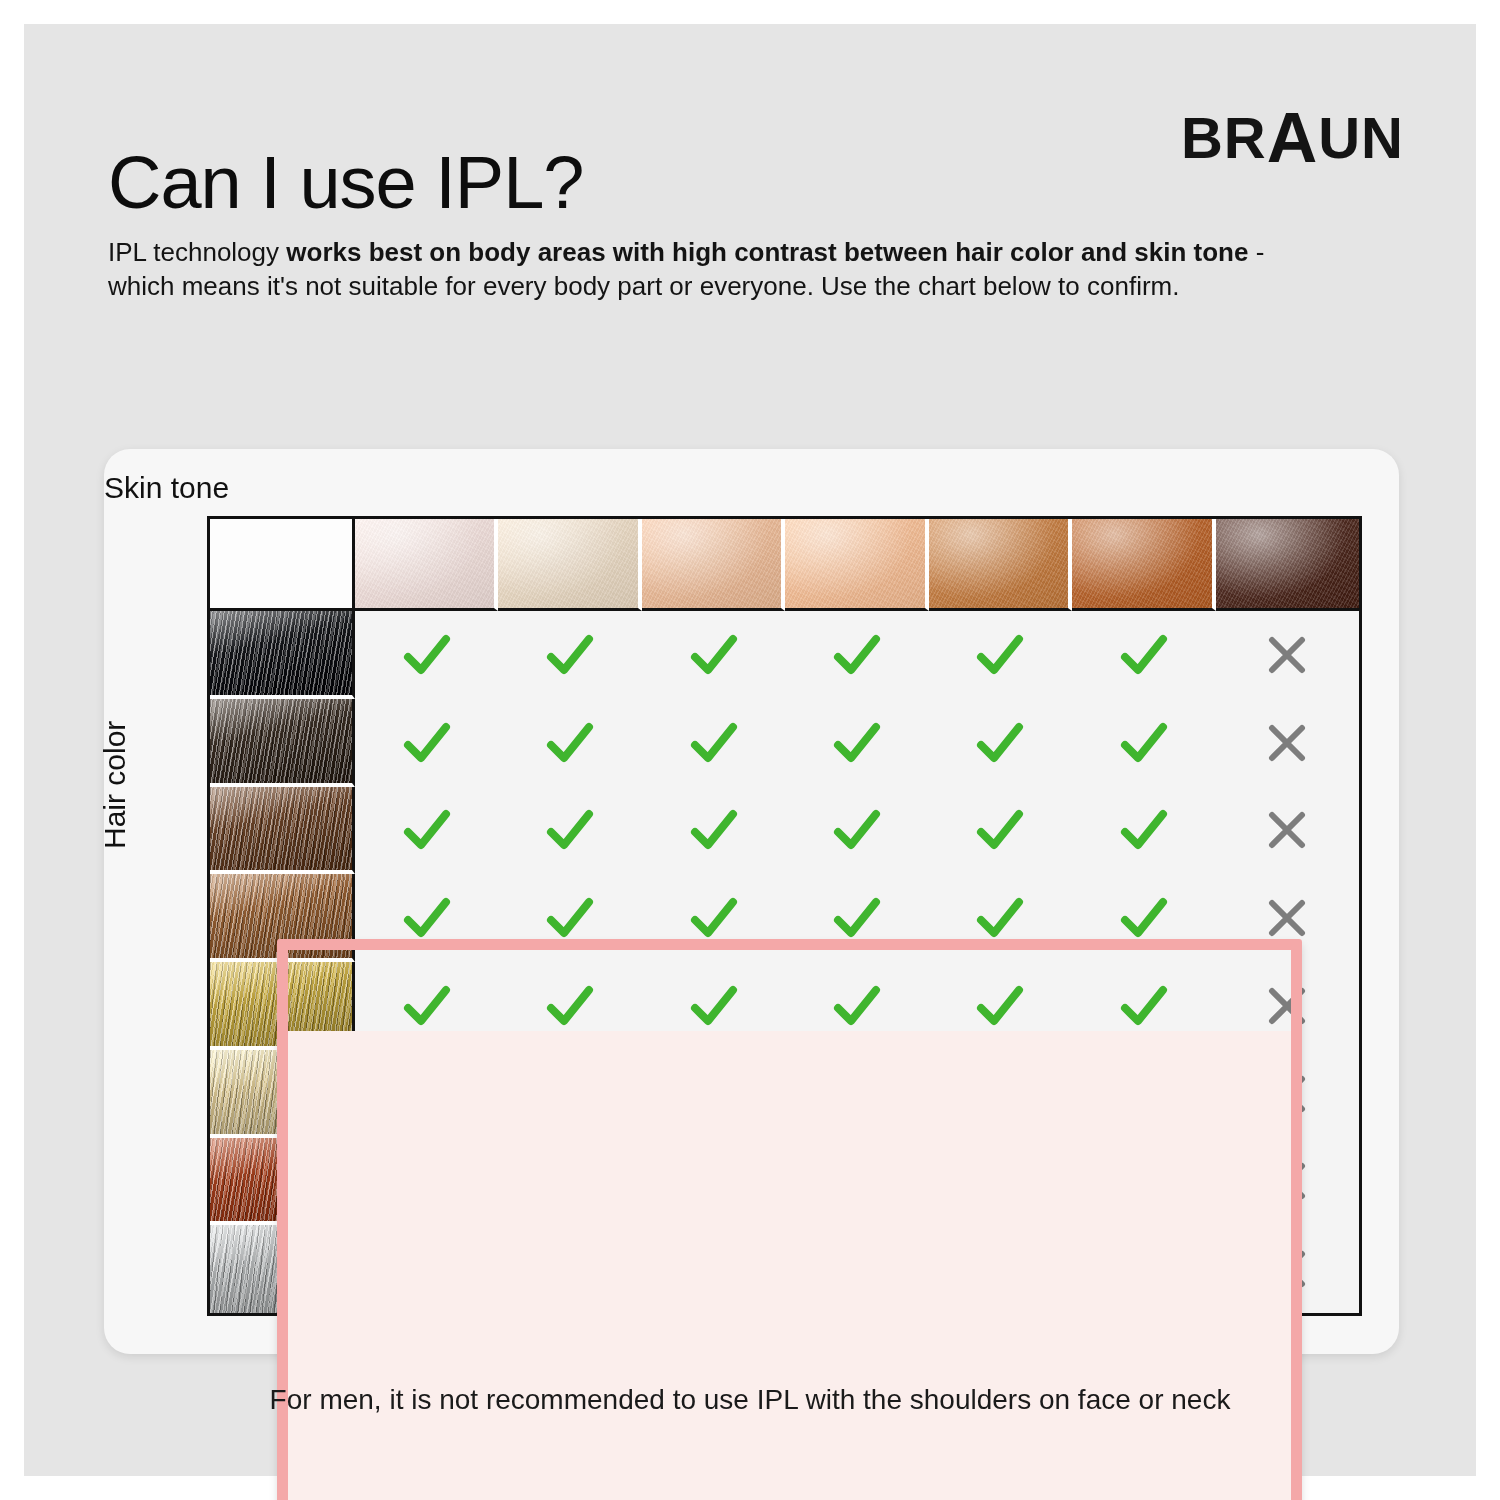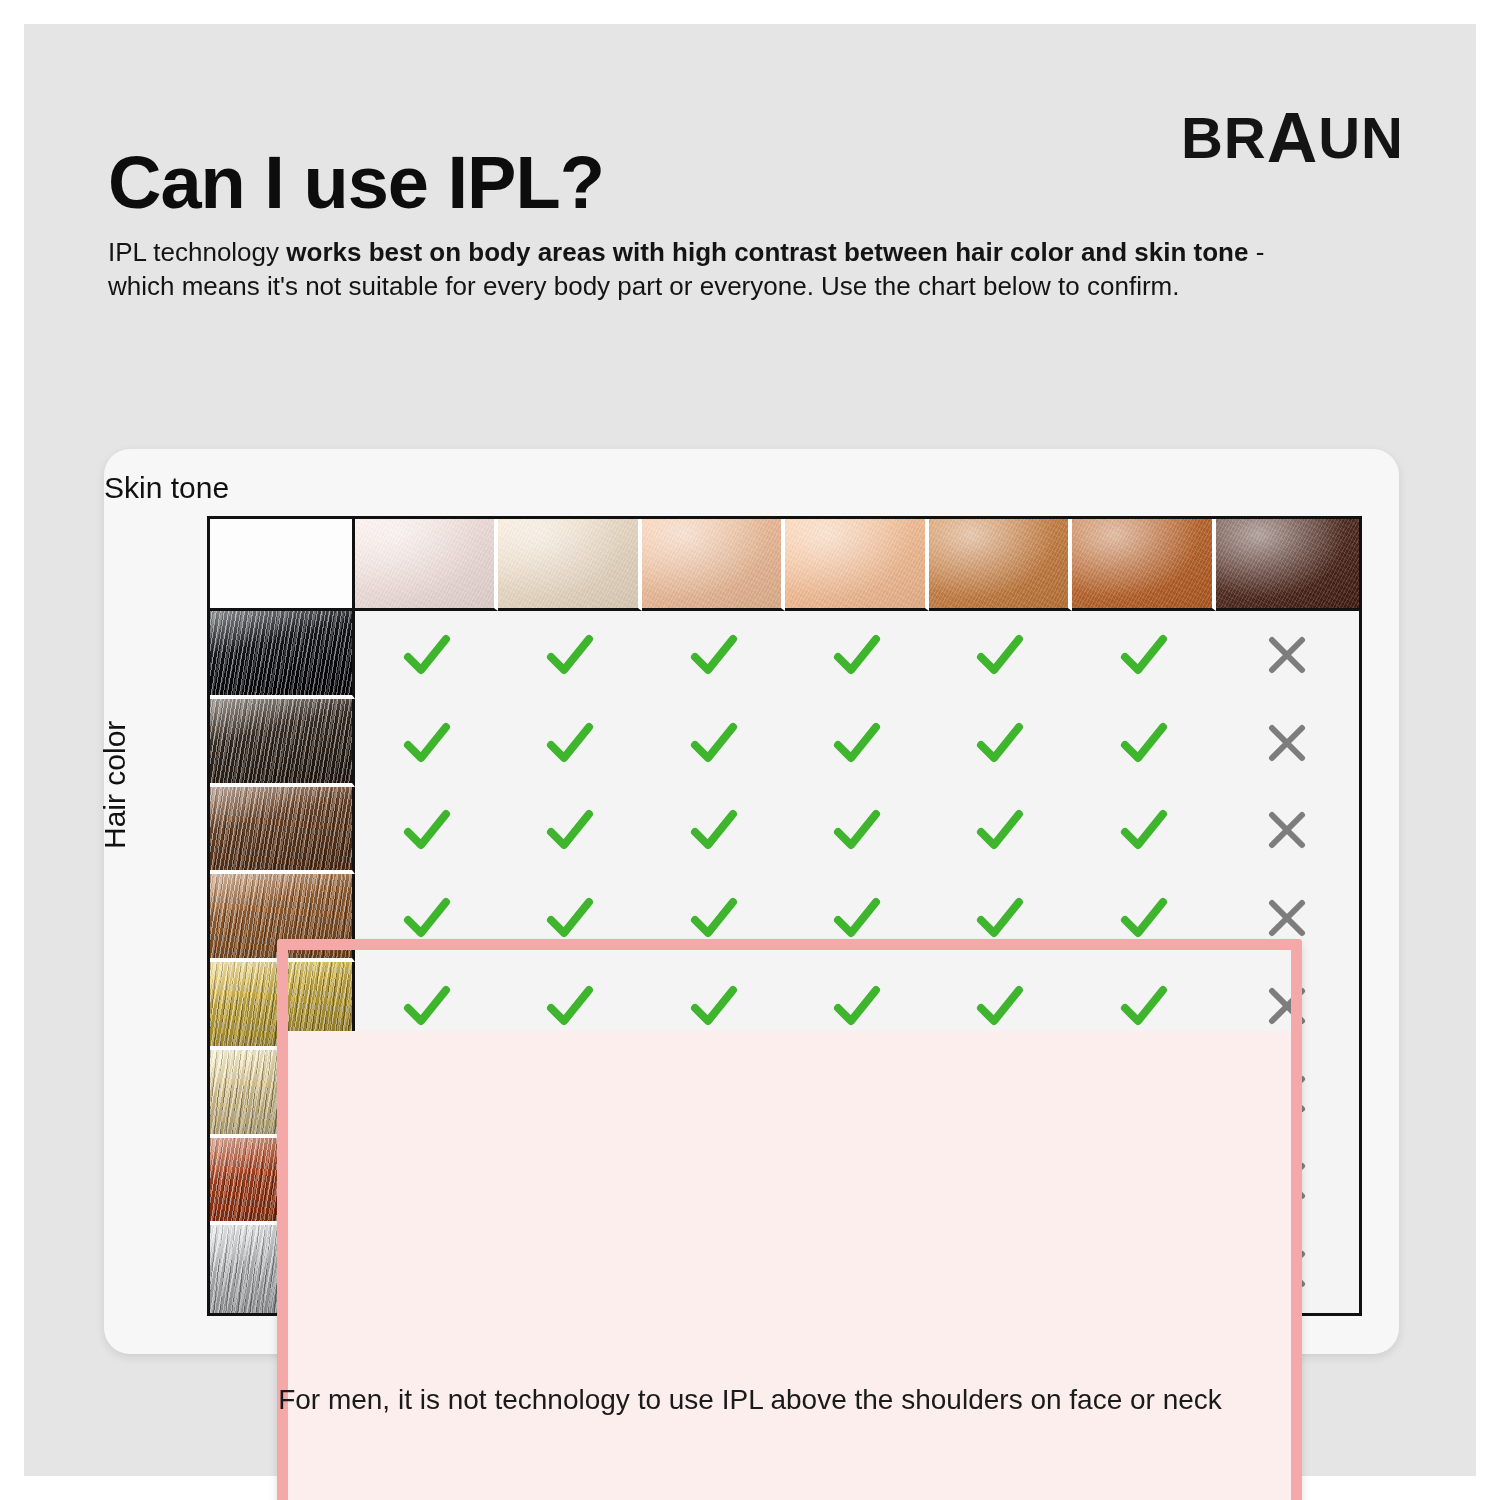--- a/index.html
+++ b/index.html
@@ -11,21 +11,21 @@
   }
   #root{
     position:absolute;left:24px;top:24px;
     width:1452px;height:1452px;
     background:#e5e5e5;
   }
 
   
   #title{
     position:absolute;left:84px;top:72px;
-    font-size:74px;font-weight:bold;color:#0d0d0d;
+    font-size:74px;font-weight:normal;color:#0d0d0d;
     letter-spacing:-1px;line-height:1;
     white-space:nowrap;
   }
   #brand{
     position:absolute;right:72px;top:85px;
     font-size:58px;font-weight:bold;color:#141414;
     letter-spacing:1px;line-height:1;
     display:flex;align-items:flex-end;
   }
   #brand .big{font-size:70px;line-height:.82;}
@@ -483,14 +483,14 @@
         <div class="cell mark">
           <svg width="48" height="48" viewBox="0 0 48 48" aria-hidden="true">
             <path d="M9 9 L39 39 M39 9 L9 39" fill="none" stroke="#7d7d7d" stroke-width="6" stroke-linecap="round"></path>
           </svg>
         </div>
       </div>
     <div id="hl-fill"></div>
     <div id="highlight"></div>
   </div>
 
-  <div id="footnote">For men, it is not technology to use IPL above the shoulders on face or neck</div>
+  <div id="footnote">For men, it is not recommended to use IPL with the shoulders on face or neck</div>
 </div>
 
 </body></html>

